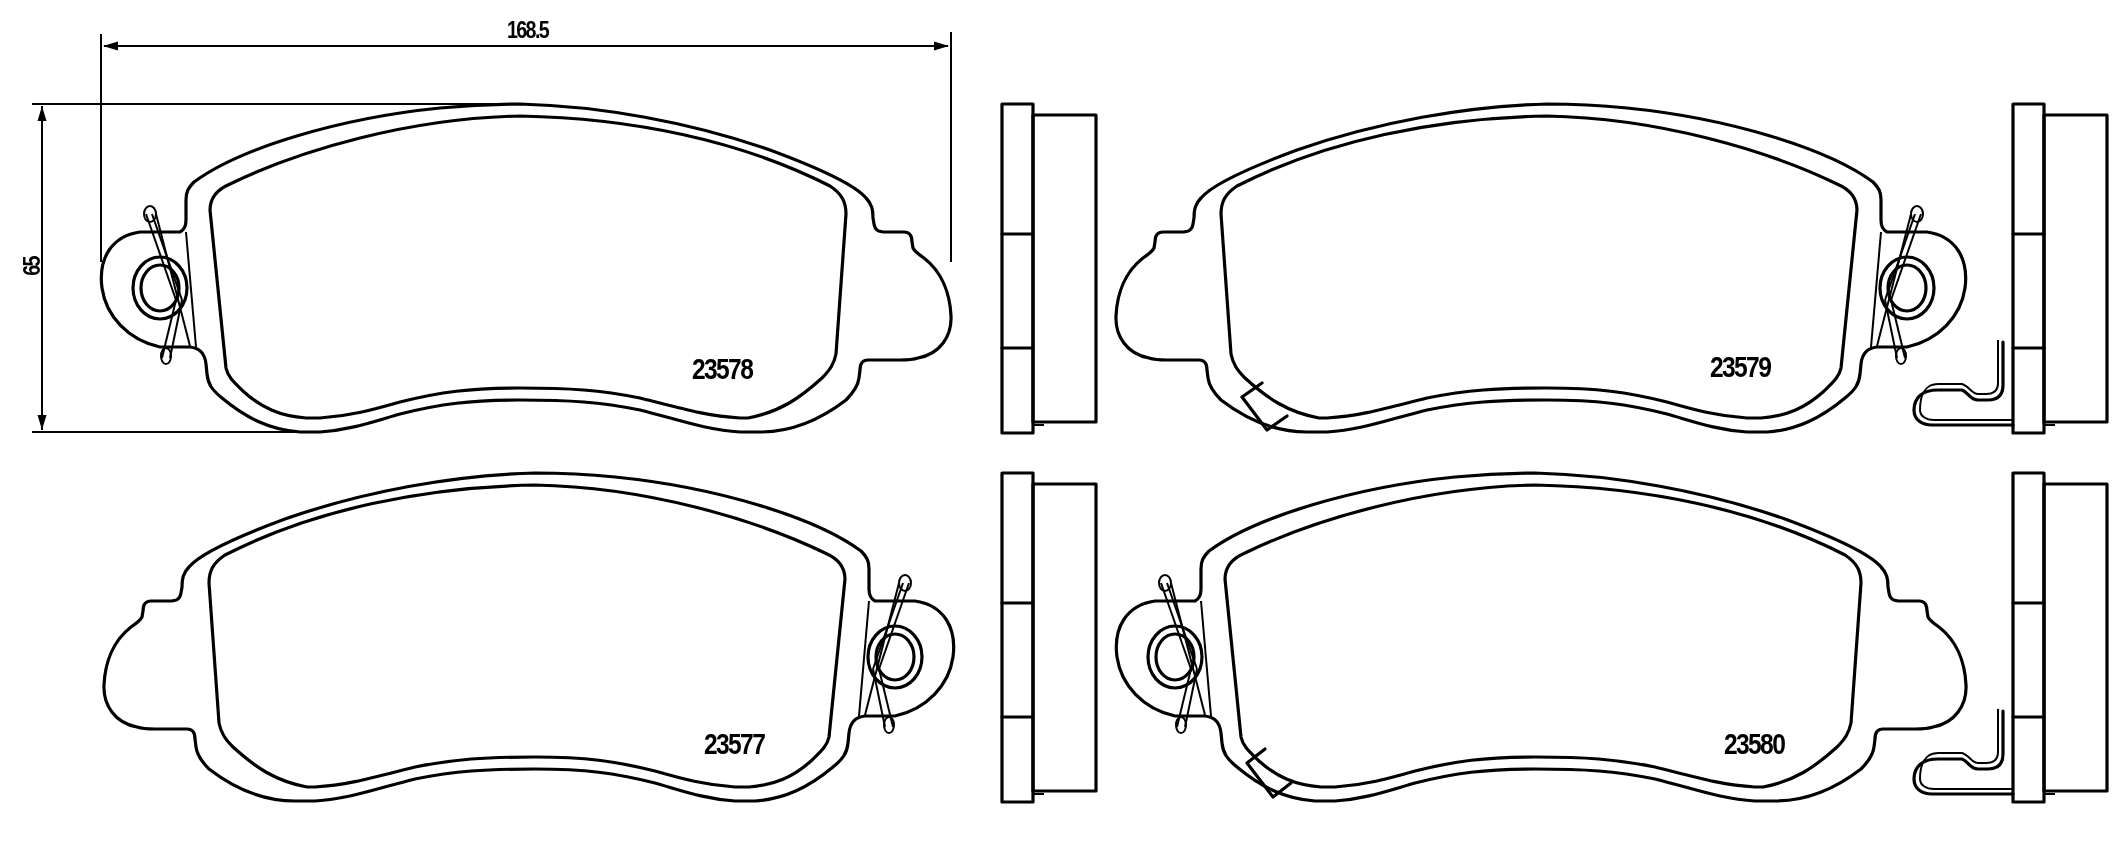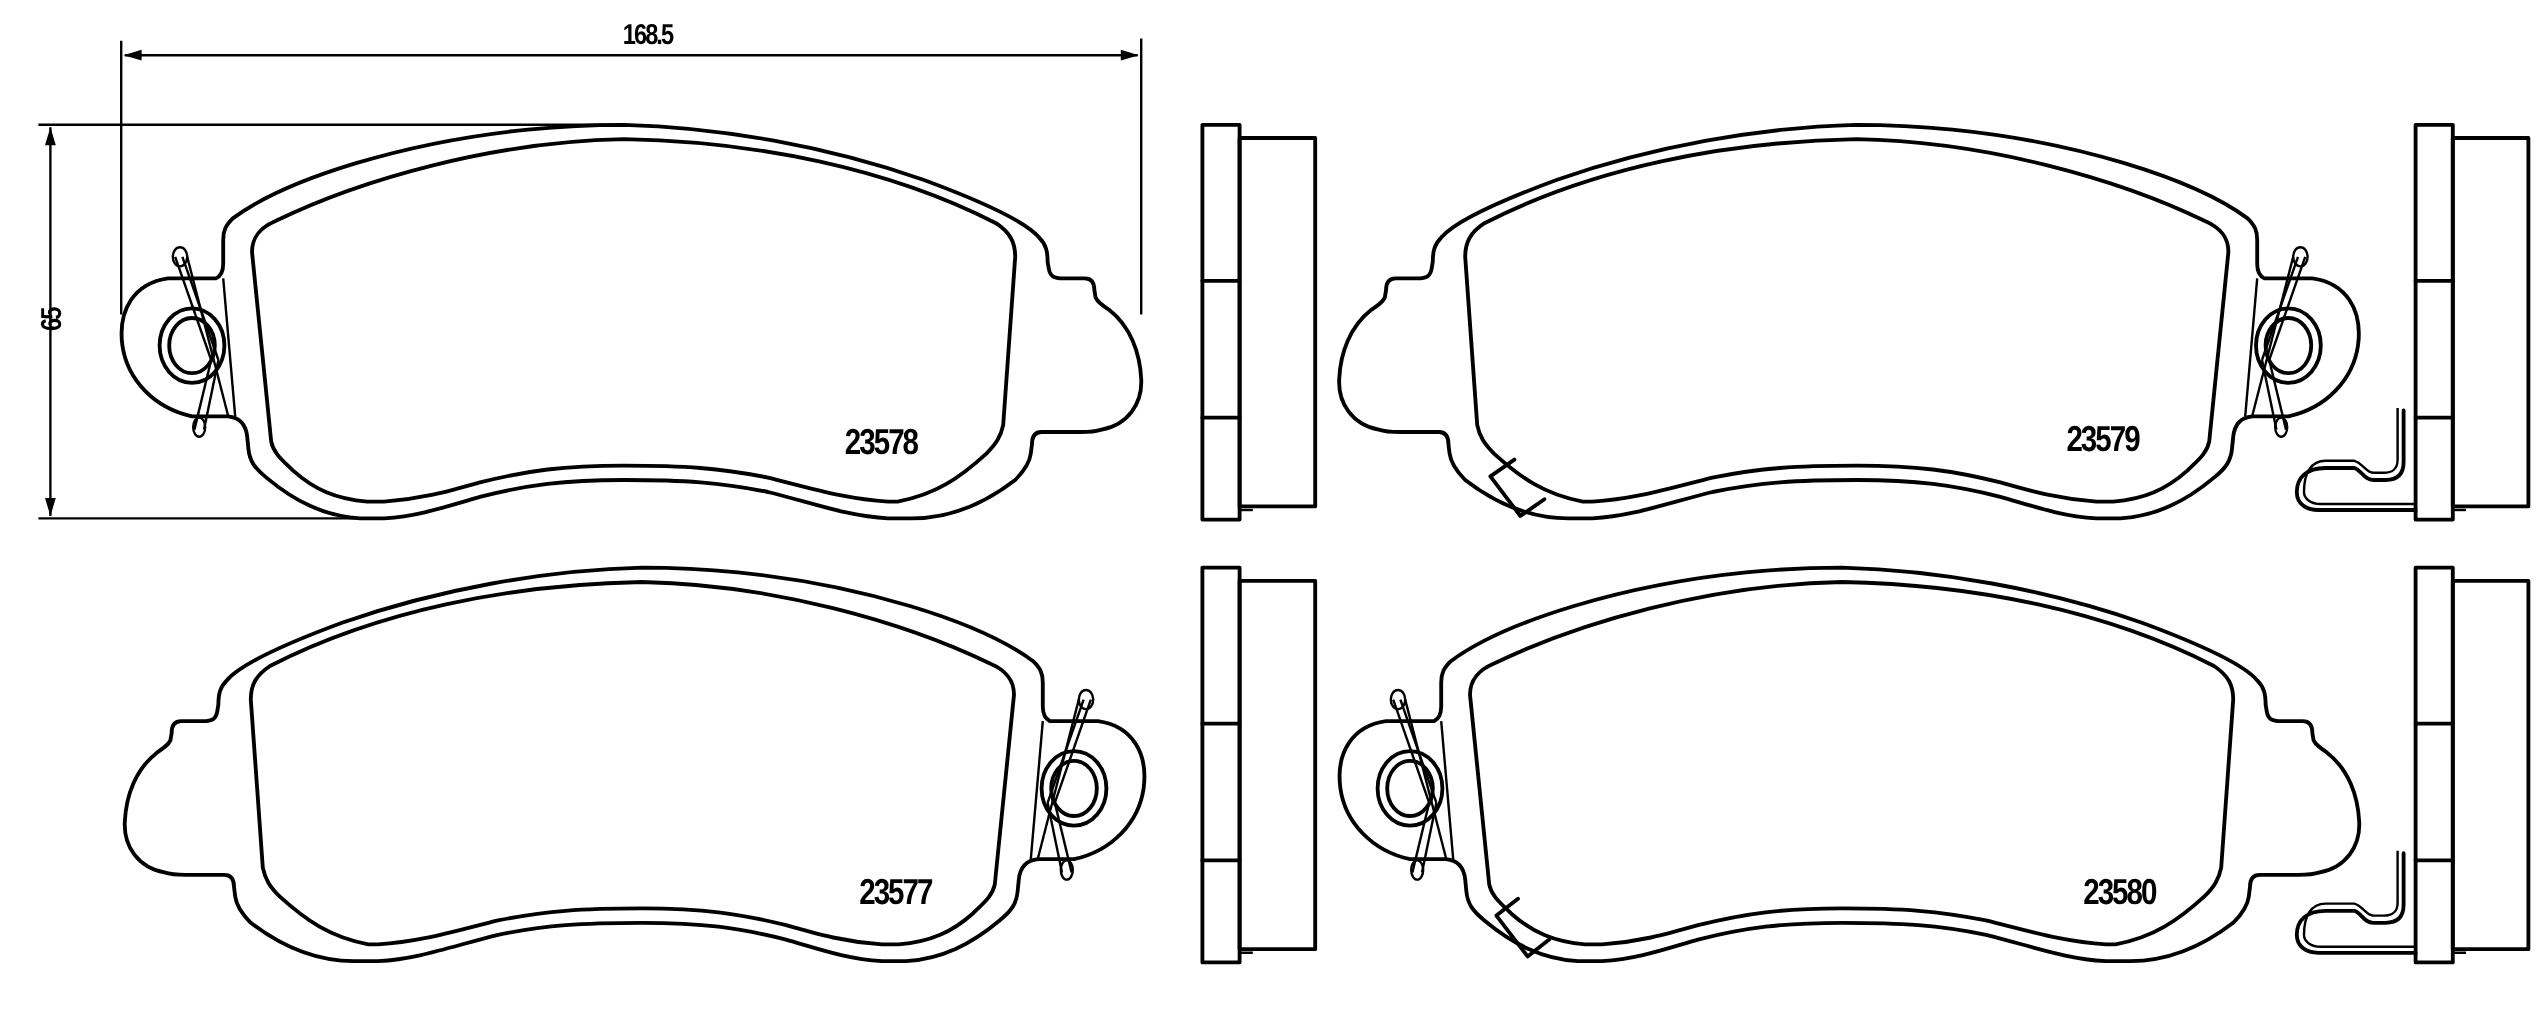--- a/index.html
+++ b/index.html
@@ -913,21 +913,21 @@
     <use href="#PROFILE"></use>
   </g>
   <g transform="translate(1011,369)">
     <use href="#PROFILE"></use>
   </g>
   <g transform="translate(0,369)">
     <use href="#CLIP"></use>
   </g>
 </svg>
 
-<div style="position:absolute; left:16px; top:0; width:1799px; height:842px; z-index:10000;">
+<div style="position:absolute; left:4px; top:0; width:1799px; height:842px; z-index:10000;">
   <span class="lbl dim-lbl" style="left:503px; top:16px;">168.5</span>
   <span class="lbl dim-lbl" style="left:14px; top:254px; transform: rotate(-90deg) scaleX(0.82); transform-origin: 12px 12px;">65</span>
 
   <span class="lbl part-lbl" style="left:688px; top:352px;">23578</span>
   <span class="lbl part-lbl" style="left:1706px; top:350px;">23579</span>
   <span class="lbl part-lbl" style="left:700px; top:727px;">23577</span>
   <span class="lbl part-lbl" style="left:1720px; top:727px;">23580</span>
 </div>
 
 </body></html>

